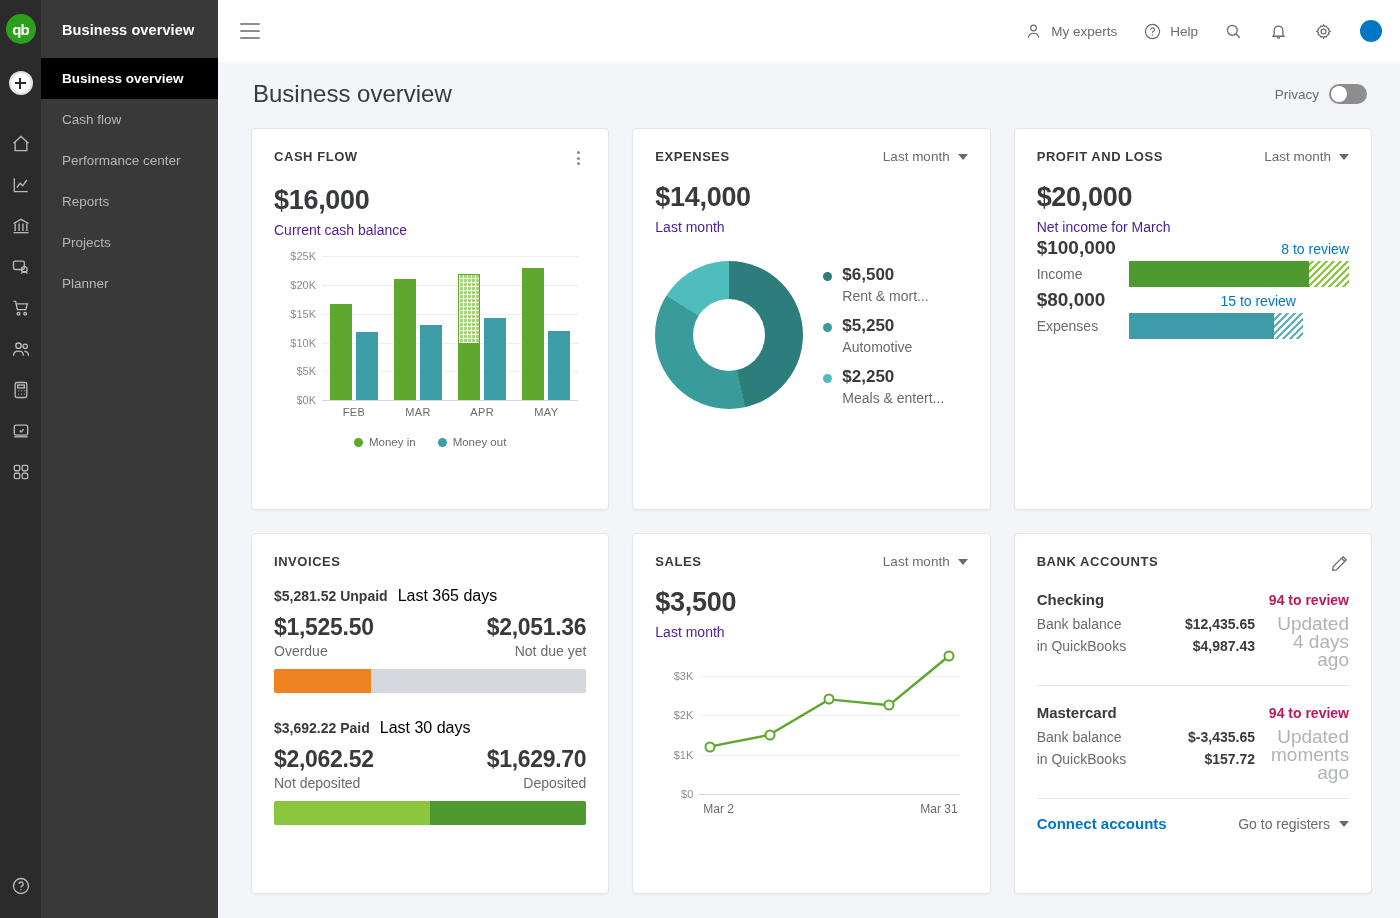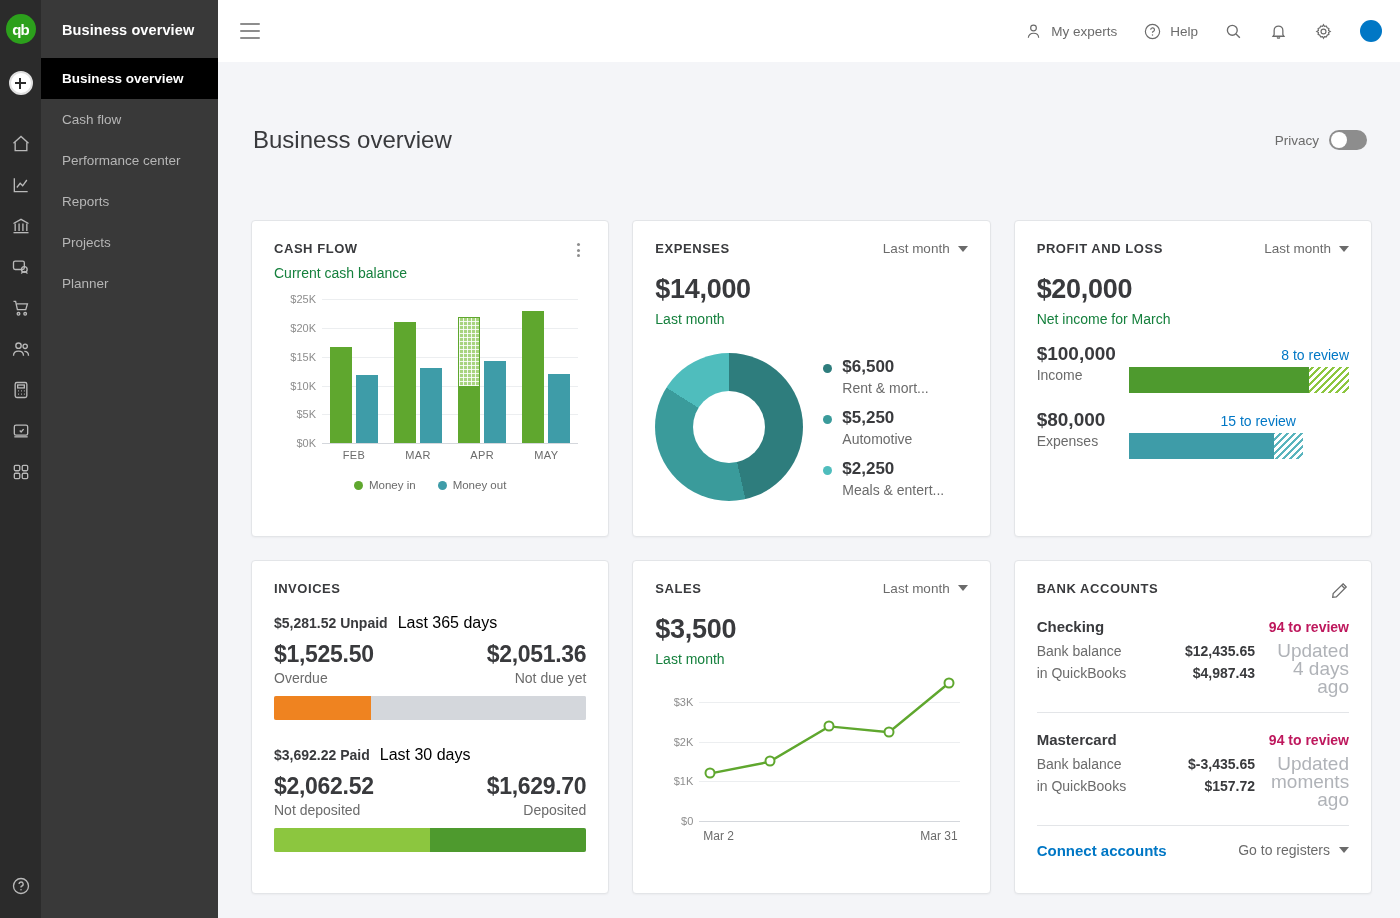--- a/index.html
+++ b/index.html
@@ -50,21 +50,21 @@
     color: #fff; font-size: 14.5px; font-weight: bold;
     padding: 22px 0 20px 21px; letter-spacing: .1px;
   }
   .nav-item {
     padding: 12px 0 12px 21px; font-size: 13.5px; color: #b6b6b6;
     line-height: 17px; cursor: pointer;
   }
   .nav-item.active { background: #000; color: #fff; font-weight: bold; }
 
   
-  .main { flex: 1; background: #f4f5f8; display: flex; flex-direction: column; min-width: 0; gap: 46px; }
+  .main { flex: 1; background: #f4f5f8; display: flex; flex-direction: column; min-width: 0; }
 
   .topbar {
     height: 62px; background: #fff; display: flex; align-items: center;
     padding: 0 18px 0 22px; flex: 0 0 62px;
   }
   .hamburger { width: 20px; height: 16px; display: flex; flex-direction: column; justify-content: space-between; cursor: pointer; }
   .hamburger i { display: block; height: 2.4px; background: #8d8d8d; border-radius: 1px; }
   .topbar-right { margin-left: auto; display: flex; align-items: center; gap: 4px; }
   .tb-item {
     display: flex; align-items: center; gap: 8px; padding: 8px 11px;
@@ -104,21 +104,21 @@
   }
   .card-action { margin-left: auto; display: flex; align-items: center; }
   .period { font-size: 13.5px; color: #6b6b6b; display: flex; align-items: center; gap: 8px; cursor: pointer; }
   .caret { width: 0; height: 0; border-left: 5px solid transparent; border-right: 5px solid transparent; border-top: 6px solid #6b6b6b; }
   .kebab { display: flex; flex-direction: column; gap: 2.6px; padding: 2px 6px; cursor: pointer; }
   .kebab i { width: 3px; height: 3px; border-radius: 50%; background: #8d8d8d; display: block; }
   .pencil { cursor: pointer; color: #6b6b6b; }
   .pencil svg { width: 19px; height: 19px; display: block; }
 
   .big-num { font-size: 27px; font-weight: bold; color: #393a3d; margin-top: 18px; letter-spacing: -.3px; }
-  .sub-lbl { font-size: 14px; color: #15803d; margin-top: 6px; }
+  .sub-lbl { font-size: 14px; color: #4c1d95; margin-top: 6px; }
 
   
   .cf-chart { margin-top: 18px; position: relative; height: 172px; }
   .cf-plot { position: absolute; left: 48px; right: 8px; top: 0; bottom: 28px; }
   .gridline { position: absolute; left: 0; right: 0; height: 1px; background: #eceef0; }
   .gridline.axis { background: #d4d7dc; }
   .ytick {
     position: absolute; right: calc(100% + 6px); font-size: 11px; color: #8d8d8d;
     transform: translateY(-50%); white-space: nowrap;
   }
@@ -146,25 +146,25 @@
   .donut:after {
     content: ""; position: absolute; inset: 38px; border-radius: 50%; background: #fff;
   }
   .exp-legend { display: flex; flex-direction: column; gap: 12px; }
   .exp-row { display: flex; gap: 10px; }
   .exp-dot { width: 9px; height: 9px; border-radius: 50%; margin-top: 7px; flex: 0 0 9px; }
   .exp-amt { font-size: 17px; font-weight: bold; color: #393a3d; }
   .exp-cat { font-size: 14px; color: #6b6b6b; margin-top: 3px; white-space: nowrap; }
 
   
-  .pl-row { margin-top: 16px; }
+  .pl-row { margin-top: 2px; }
   .pl-top { display: flex; align-items: baseline; }
   .pl-amt { font-size: 19px; font-weight: bold; color: #393a3d; }
   .pl-review { margin-left: auto; font-size: 14px; color: #0077c5; font-weight: normal; cursor: pointer; }
-  .pl-bottom { display: flex; gap: 14px; margin-top: 2px; }
+  .pl-bottom { display: flex; align-items: center; gap: 14px; margin-top: 2px; }
   .pl-lbl { font-size: 14px; color: #6b6b6b; width: 78px; flex: 0 0 78px; }
   .pl-bar { height: 26px; flex: 1; display: flex; }
   .pl-fill { height: 100%; }
   .pl-fill.green { background: #4e9a2e; }
   .pl-fill.teal { background: #3e9ca8; }
   .pl-hatch {
     height: 100%;
     background-image: repeating-linear-gradient(-45deg, transparent 0 3px, currentColor 3px 5px);
   }
   .pl-hatch.green { color: #8cc63f; }
@@ -363,20 +363,21 @@
         <div class="card-head">
           <div class="card-title">Cash flow</div>
           <div class="card-action">
             <div class="kebab">
                 <i></i>
                 <i></i>
                 <i></i>
               </div>
           </div>
         </div>
+        <div class="big-num">$16,000</div>
         <div class="sub-lbl">Current cash balance</div>
 
         <div class="cf-chart">
           <div class="cf-plot" id="cf-plot">
               <div class="gridline" style="top: 0%;">
                 <div class="ytick">$25K</div>
               </div>
               <div class="gridline" style="top: 20%;">
                 <div class="ytick">$20K</div>
               </div>

